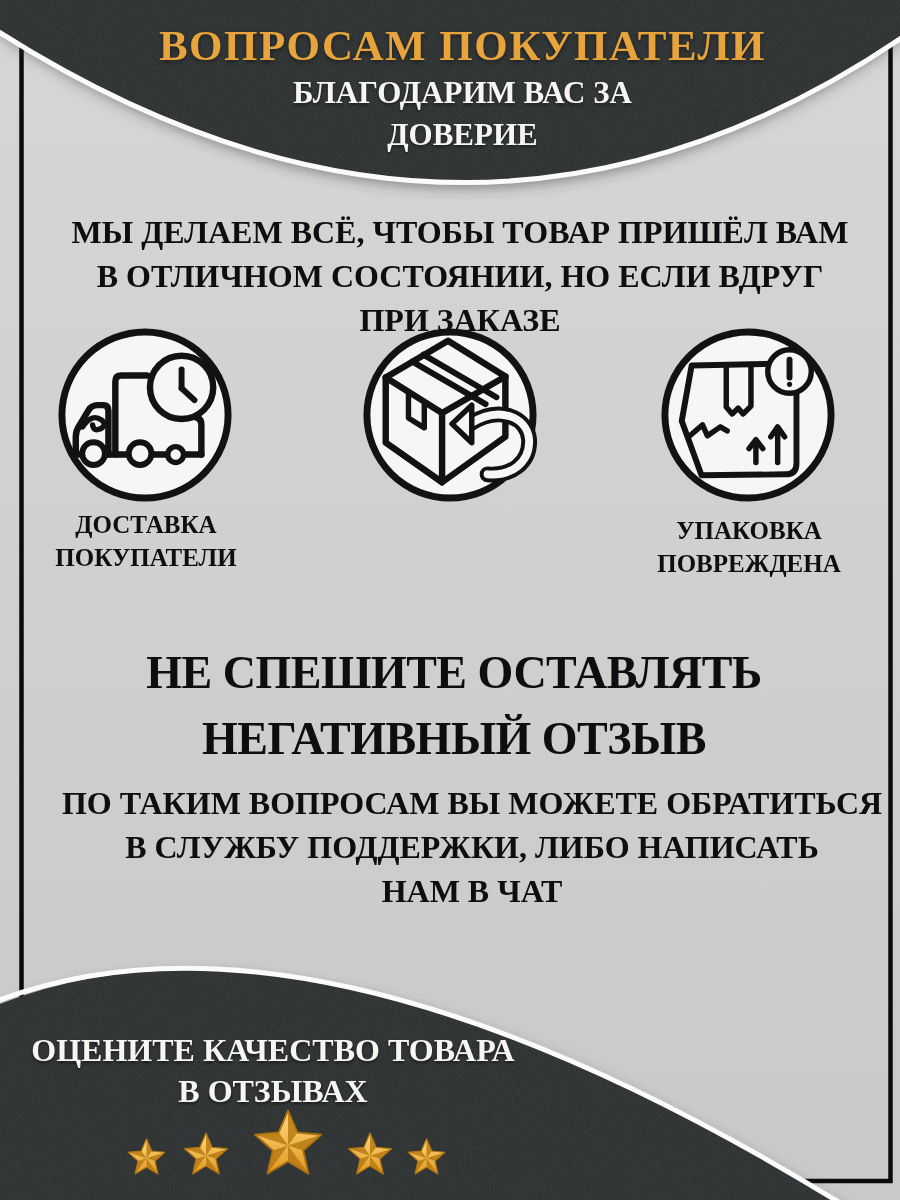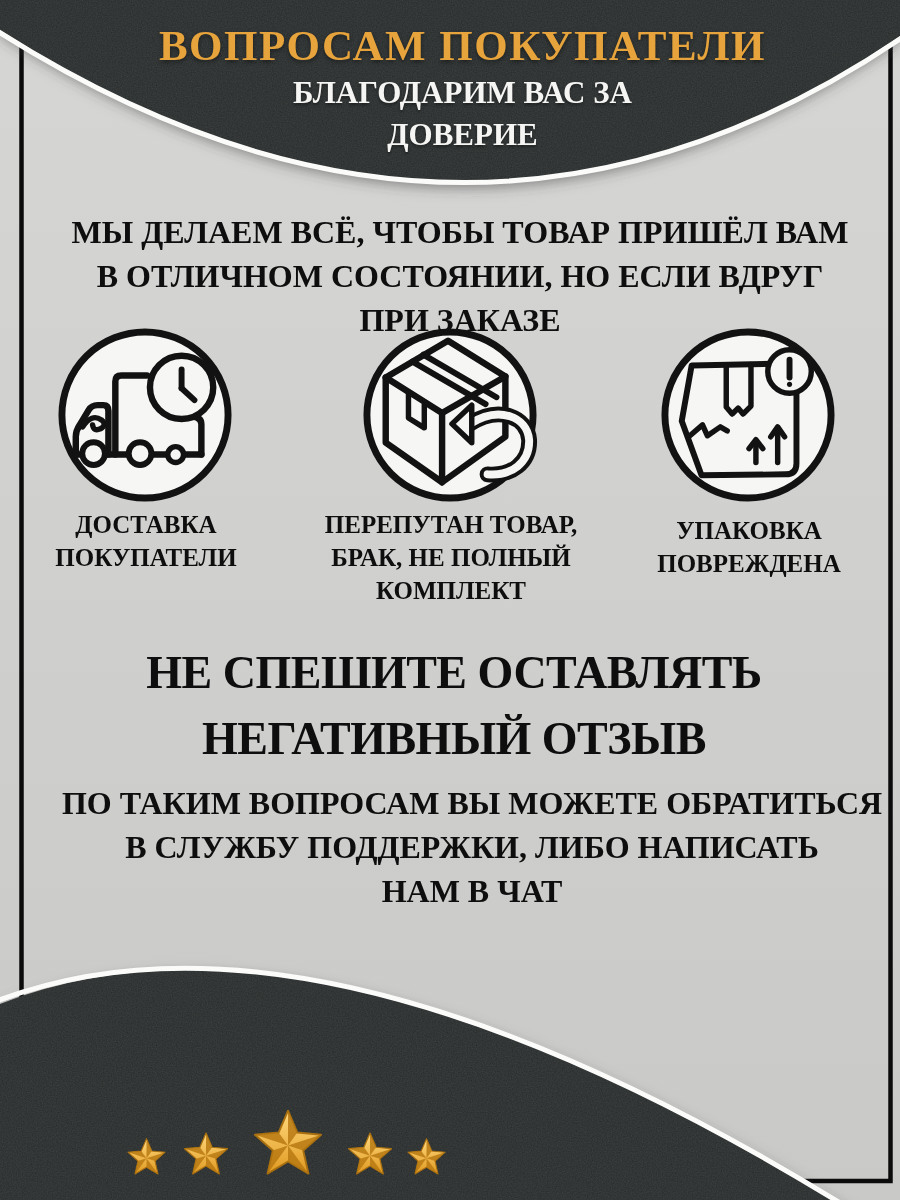--- a/index.html
+++ b/index.html
@@ -121,33 +121,32 @@
       <path d="M120,138 V104"></path>
         <path d="M113,112 L120,102 L127,112"></path>
     </g>
     <circle cx="132" cy="46" r="22" fill="#f6f6f4" stroke="#121212" stroke-width="5.5"></circle>
     <path d="M132,34 V52" fill="none" stroke="#121212" stroke-width="6" stroke-linecap="round"></path>
     <circle cx="132" cy="59" r="2.6" fill="#121212"></circle>
   </svg>
 
   <div class="txt cap cap1">ДОСТАВКА
 ПОКУПАТЕЛИ</div>
-  <div class="txt cap cap2">ПЕРЕПУТАН ТОВАР,
-БРАК, НЕ ПОЛНЫЙ
-КОМПЛЕКТ</div>
   <div class="txt cap cap3">УПАКОВКА
 ПОВРЕЖДЕНА</div>
 
   <div class="txt headline">НЕ СПЕШИТЕ ОСТАВЛЯТЬ
 НЕГАТИВНЫЙ ОТЗЫВ</div>
 
   <div class="txt support">ПО ТАКИМ ВОПРОСАМ ВЫ МОЖЕТЕ ОБРАТИТЬСЯ
 В СЛУЖБУ ПОДДЕРЖКИ, ЛИБО НАПИСАТЬ
 НАМ В ЧАТ</div>
 
+  <div class="txt footer-txt">ОЦЕНИТЕ КАЧЕСТВО ТОВАРА
+В ОТЗЫВАХ</div>
 
   <svg width="0" height="0" style="position:absolute">
       <defs>
     <linearGradient id="gGold" x1="0" y1="0" x2="0" y2="1">
       <stop offset="0" stop-color="#ffd87e"></stop>
           <stop offset="1" stop-color="#e09a20"></stop>
     </linearGradient>
     <symbol id="starSym" viewBox="-1.15 -1.12 2.3 2.27">
       <polygon points="0,-1 0.27,-0.372 0.951,-0.309 0.4375,0.142 0.588,0.809 0,0.46 -0.588,0.809 -0.4375,0.142 -0.951,-0.309 -0.27,-0.372" fill="url(#gGold)" stroke="#a86f10" stroke-width="0.055" stroke-linejoin="round"></polygon>
       <g fill="#b77811" opacity="0.82">

